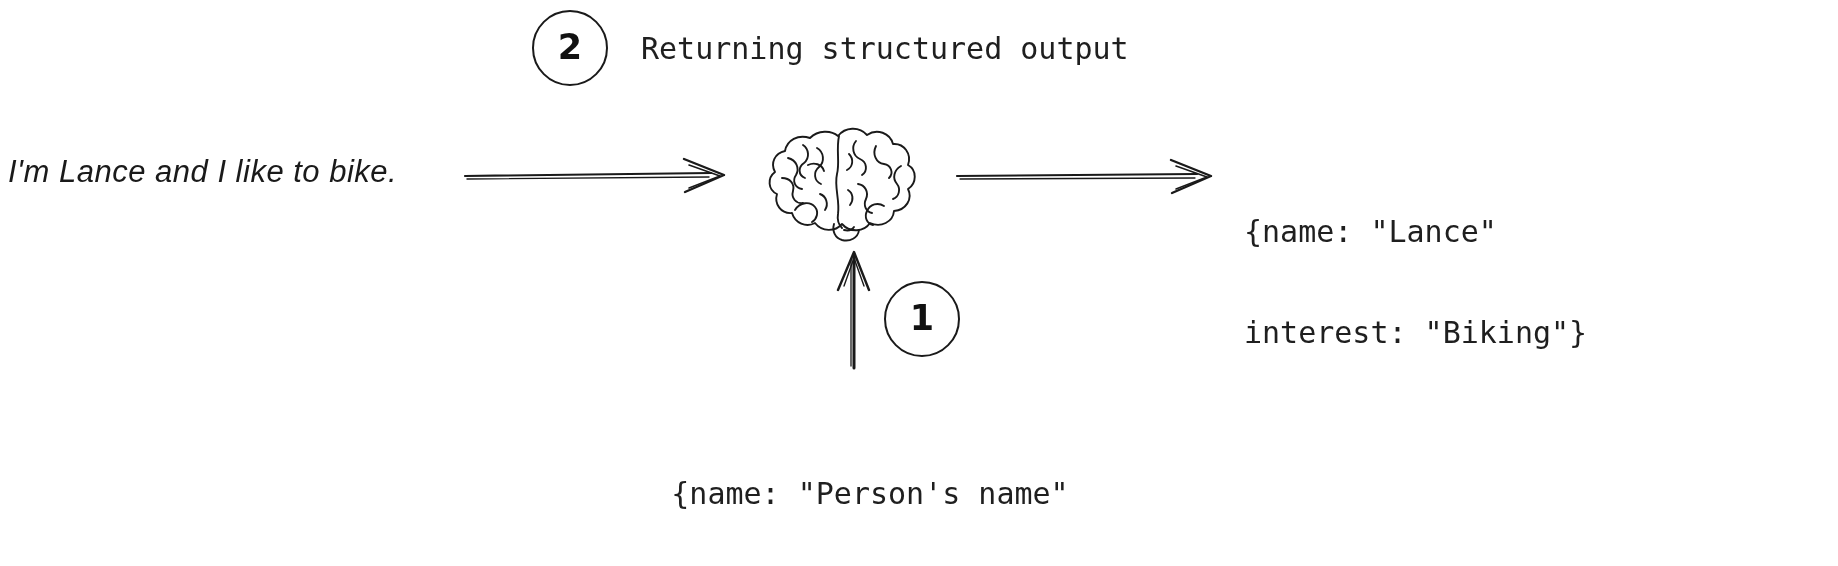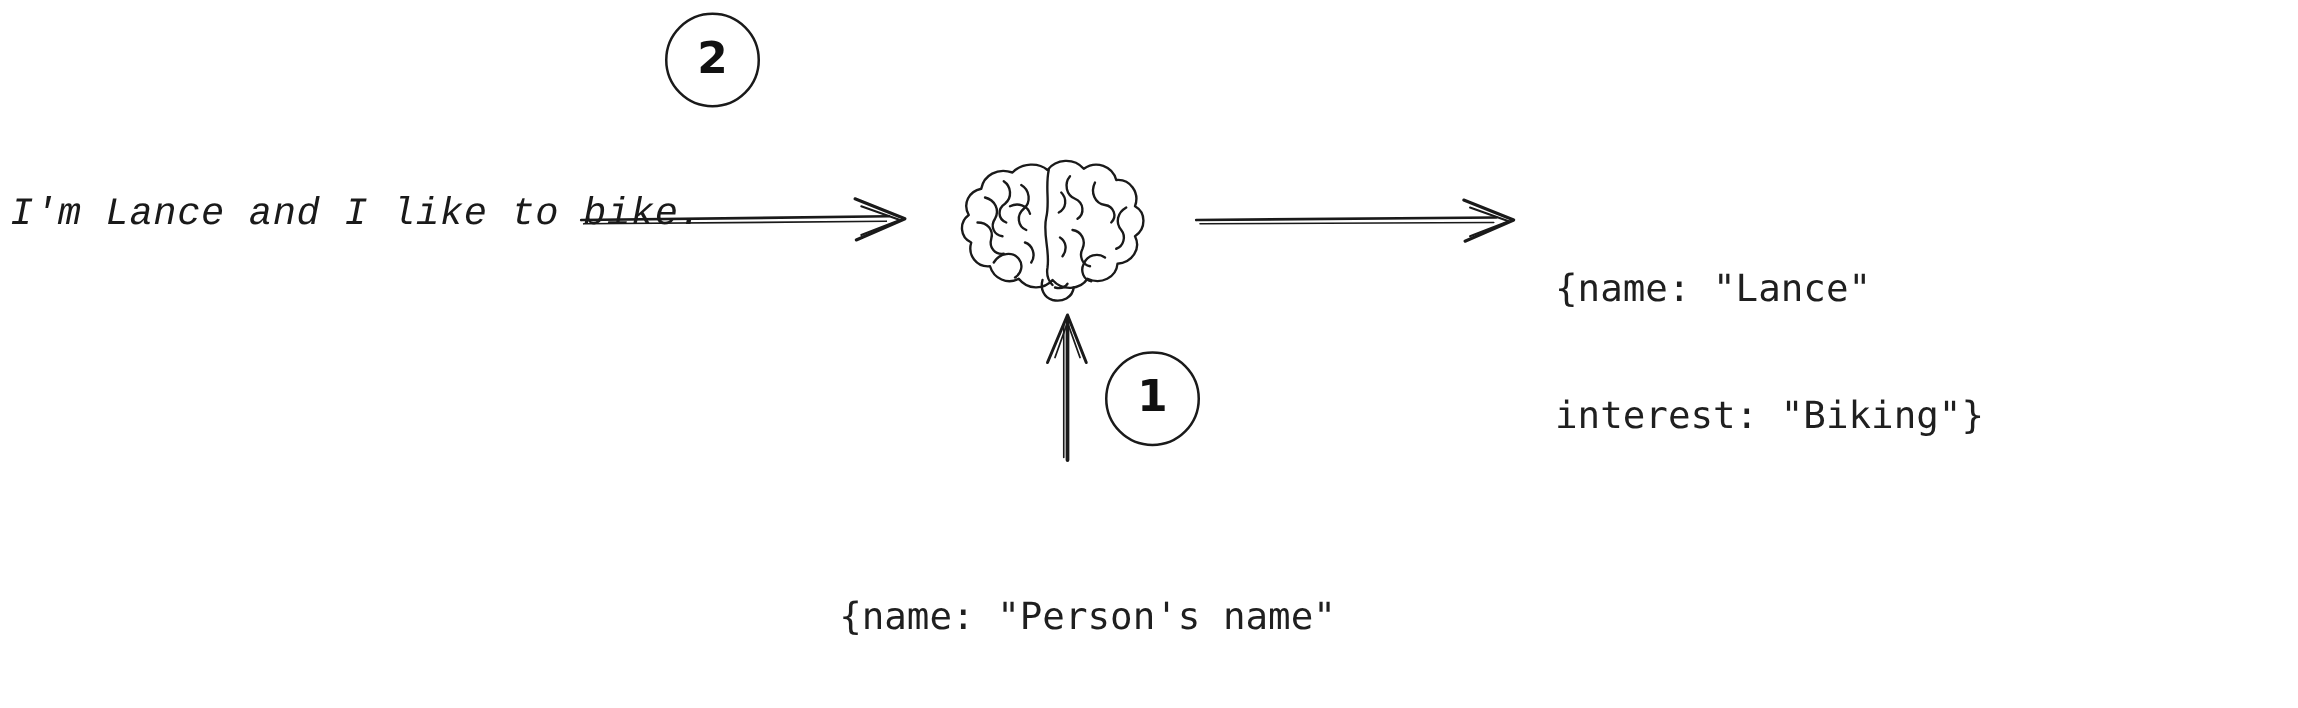--- a/index.html
+++ b/index.html
@@ -15,21 +15,21 @@
     position: relative;
     width: 1838px;
     height: 566px;
     background: #ffffff;
     overflow: hidden;
   }
   .abs { position: absolute; }
 
   
   .handwriting {
-    font-family: Liberation Mono, monospace;
+    font-family: Liberation Sans, sans-serif;
     font-style: italic;
     font-size: 31px;
     font-weight: 400;
     letter-spacing: 0.5px;
     color: #1a1a1a;
     white-space: pre;
   }
   .mono {
     font-family: "DejaVu Sans Mono", monospace;
     font-size: 30px;
@@ -72,20 +72,21 @@
 </style>
 </head>
 <body>
 
 <div id="canvas">
 
   <div class="abs step-circle" style="left:532px; top:10px;">
     <span>2</span>
   </div>
 
+  <div class="abs mono-label" style="left:641px; top:31px;">Returning structured output</div>
 
   <div class="abs handwriting" style="left:8px; top:154px;">I'm Lance and I like to bike.</div>
 
   <div class="abs" style="left:465px; top:152px;">
     <svg class="arrow-svg" width="265" height="44" viewBox="0 0 265 44">
       <path d="M0 24 L246 21" stroke="#1a1a1a" stroke-width="2.2" fill="none" stroke-linecap="round"></path>
       <path d="M2 27 L244 25" stroke="#1a1a1a" stroke-width="1.4" fill="none" stroke-linecap="round"></path>
       <path d="M219 7 L259 23 L220 40" stroke="#1a1a1a" stroke-width="2.4" fill="none" stroke-linecap="round" stroke-linejoin="round"></path>
       <path d="M224 13 L255 24 L224 36" stroke="#1a1a1a" stroke-width="1.6" fill="none" stroke-linecap="round" stroke-linejoin="round"></path>
     </svg>

